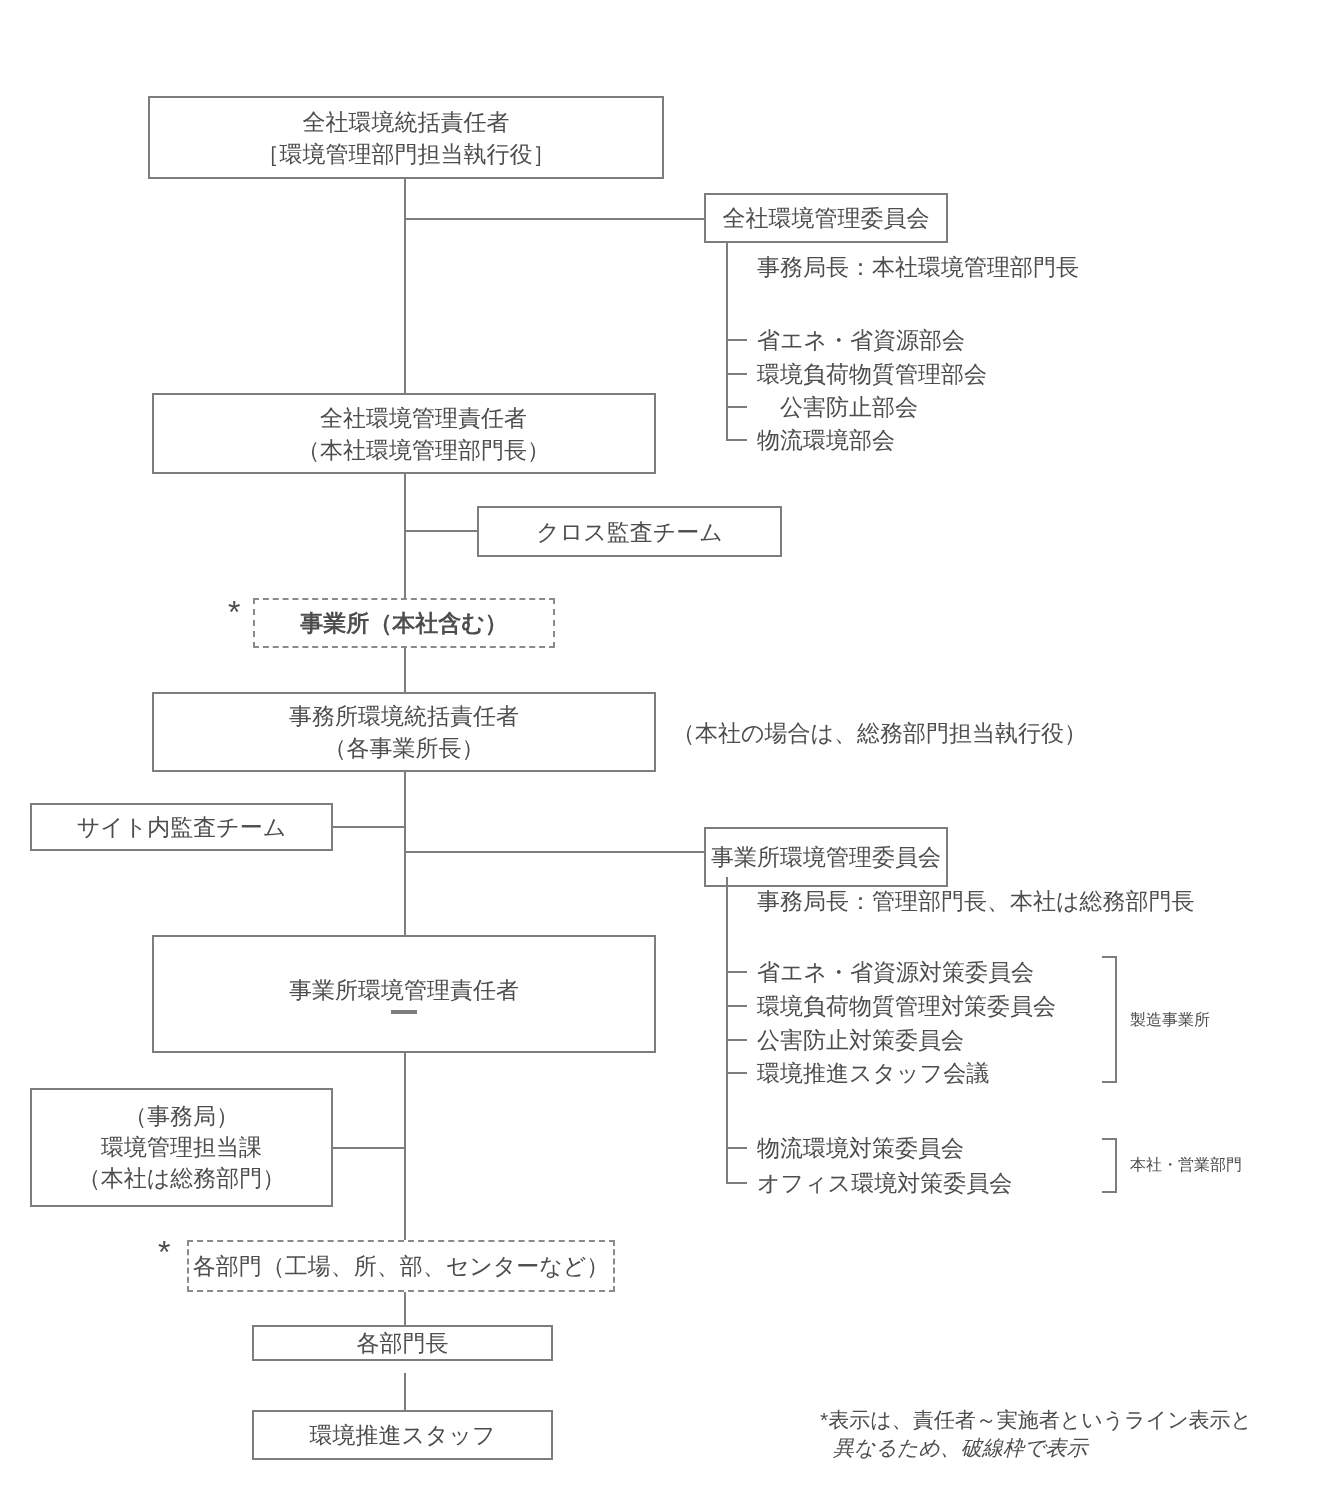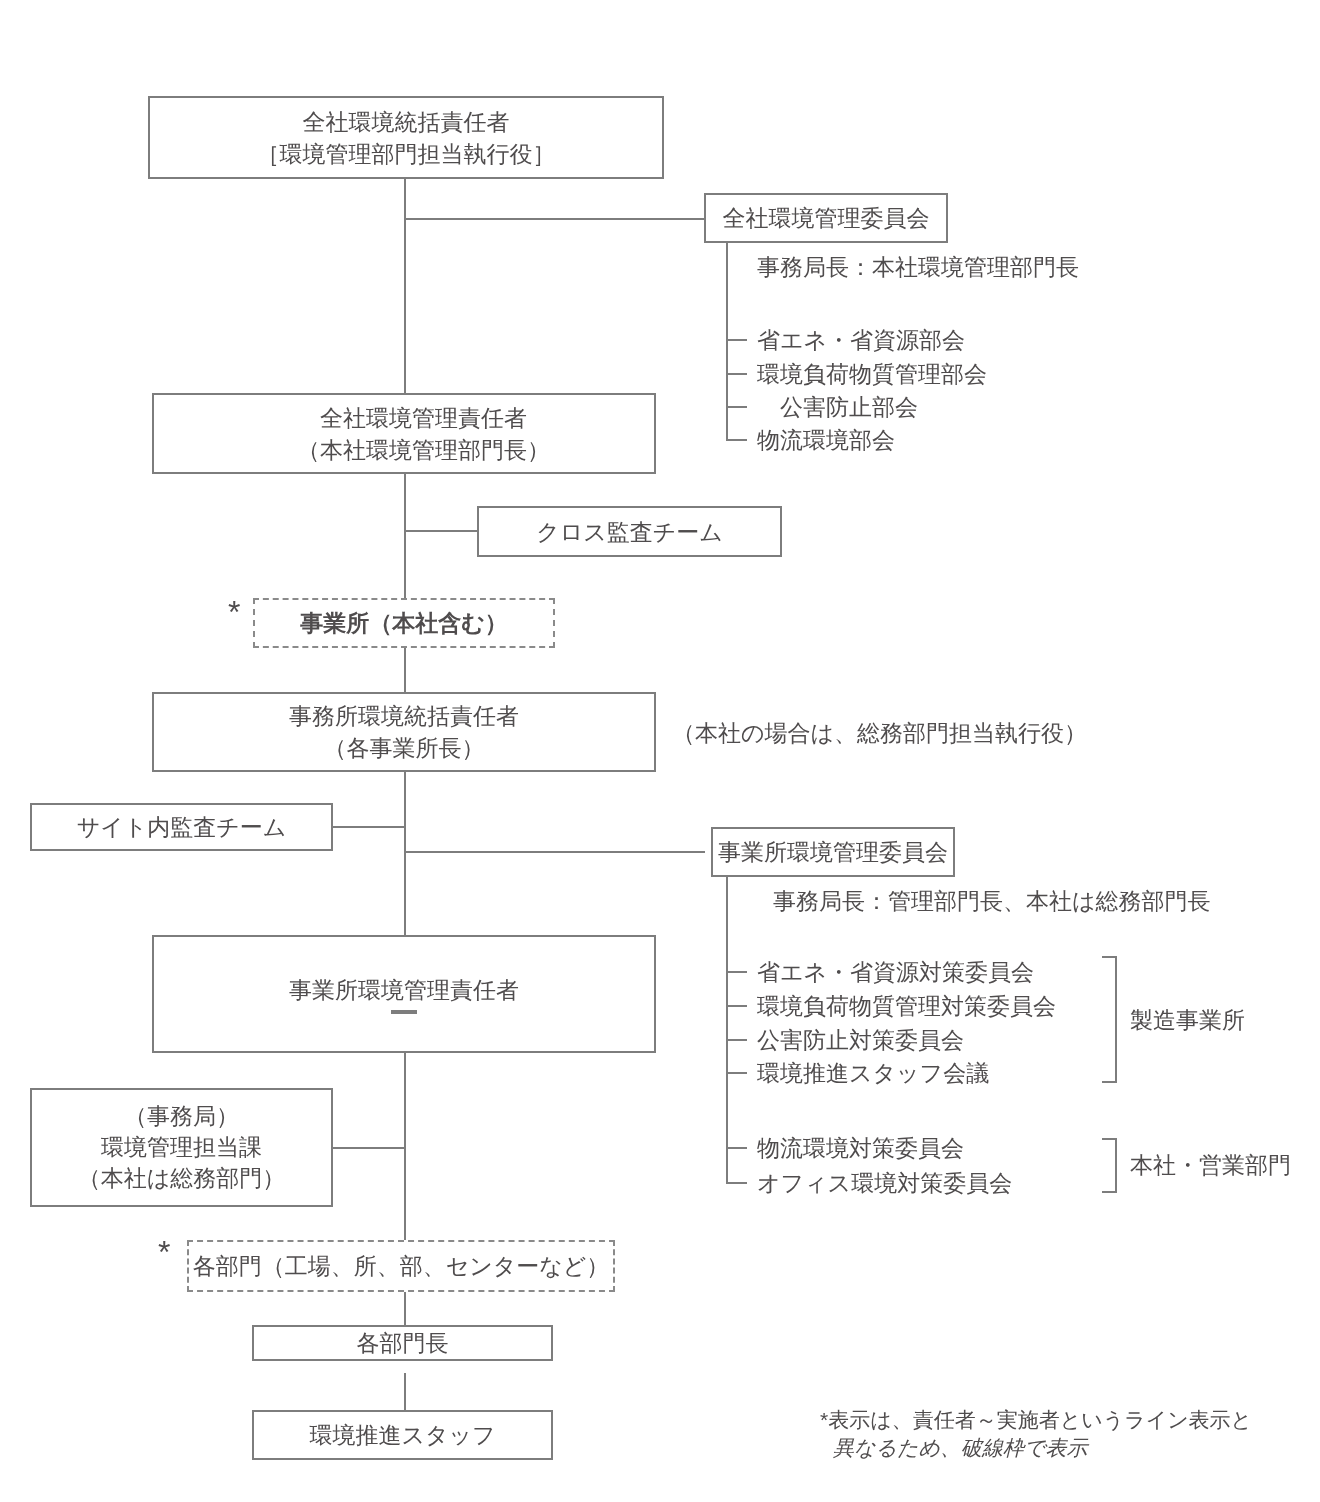--- a/index.html
+++ b/index.html
@@ -26,21 +26,21 @@
   .hline{position:absolute;height:2px;background:#7d7d7d;}
   .vline{position:absolute;width:2px;background:#7d7d7d;}
   .tick{position:absolute;width:21px;height:2px;background:#7d7d7d;}
   .txt{position:absolute;font-size:23px;line-height:28px;white-space:nowrap;}
   .item{position:absolute;font-size:23px;line-height:28px;white-space:nowrap;}
   .asterisk{position:absolute;font-size:32px;line-height:32px;}
   .bracket-right{
     position:absolute;box-sizing:border-box;width:15px;
     border-top:2px solid #7d7d7d;border-bottom:2px solid #7d7d7d;border-right:2px solid #7d7d7d;
   }
-  .bracket-label{position:absolute;font-size:23px;line-height:28px;white-space:nowrap;}
+  .bracket-label{position:absolute;font-size:16px;line-height:28px;white-space:nowrap;}
   .inner-bracket-row{display:flex;flex-direction:row;align-items:stretch;margin-top:4px;}
   .inner-bracket-left{
     width:13px;box-sizing:border-box;
     border:2px solid #7d7d7d;border-right:none;
   }
   .inner-bracket-right{
     width:13px;box-sizing:border-box;
     border:2px solid #7d7d7d;border-left:none;
   }
   .inner-bracket-mid{
@@ -106,25 +106,25 @@
   <div class="box" style="left:152px;top:692px;width:504px;height:80px;">
     <span>事務所環境統括責任者</span>
     <span>（各事業所長）</span>
   </div>
   <div class="txt" style="left:672px;top:719px;">（本社の場合は、総務部門担当執行役）</div>
 
   <div class="box" style="left:30px;top:803px;width:303px;height:48px;text-align:right;">
     <span>サイト内監査チーム</span>
   </div>
 
-  <div class="box" style="left:704px;top:827px;width:244px;height:50px;margin-left:7px;">
+  <div class="box" style="left:704px;top:827px;width:244px;height:60px;">
     <span>事業所環境管理委員会</span>
   </div>
   <div class="vline" style="left:726px;top:877px;height:307px;"></div>
-  <div class="txt" style="left:757px;top:887px;margin-left:16px;">事務局長：管理部門長、本社は総務部門長</div>
+  <div class="txt" style="left:757px;top:887px;">事務局長：管理部門長、本社は総務部門長</div>
   <div class="tick" style="left:726px;top:971px;"></div>
   <div class="tick" style="left:726px;top:1005px;"></div>
   <div class="tick" style="left:726px;top:1039px;"></div>
   <div class="tick" style="left:726px;top:1072px;"></div>
   <div class="item" style="left:757px;top:958px;">省エネ・省資源対策委員会</div>
   <div class="item" style="left:757px;top:992px;">環境負荷物質管理対策委員会</div>
   <div class="item" style="left:757px;top:1026px;">公害防止対策委員会</div>
   <div class="item" style="left:757px;top:1059px;">環境推進スタッフ会議</div>
   <div class="bracket-right" style="left:1102px;top:956px;height:127px;"></div>
   <div class="bracket-label" style="left:1130px;top:1006px;">製造事業所</div>

